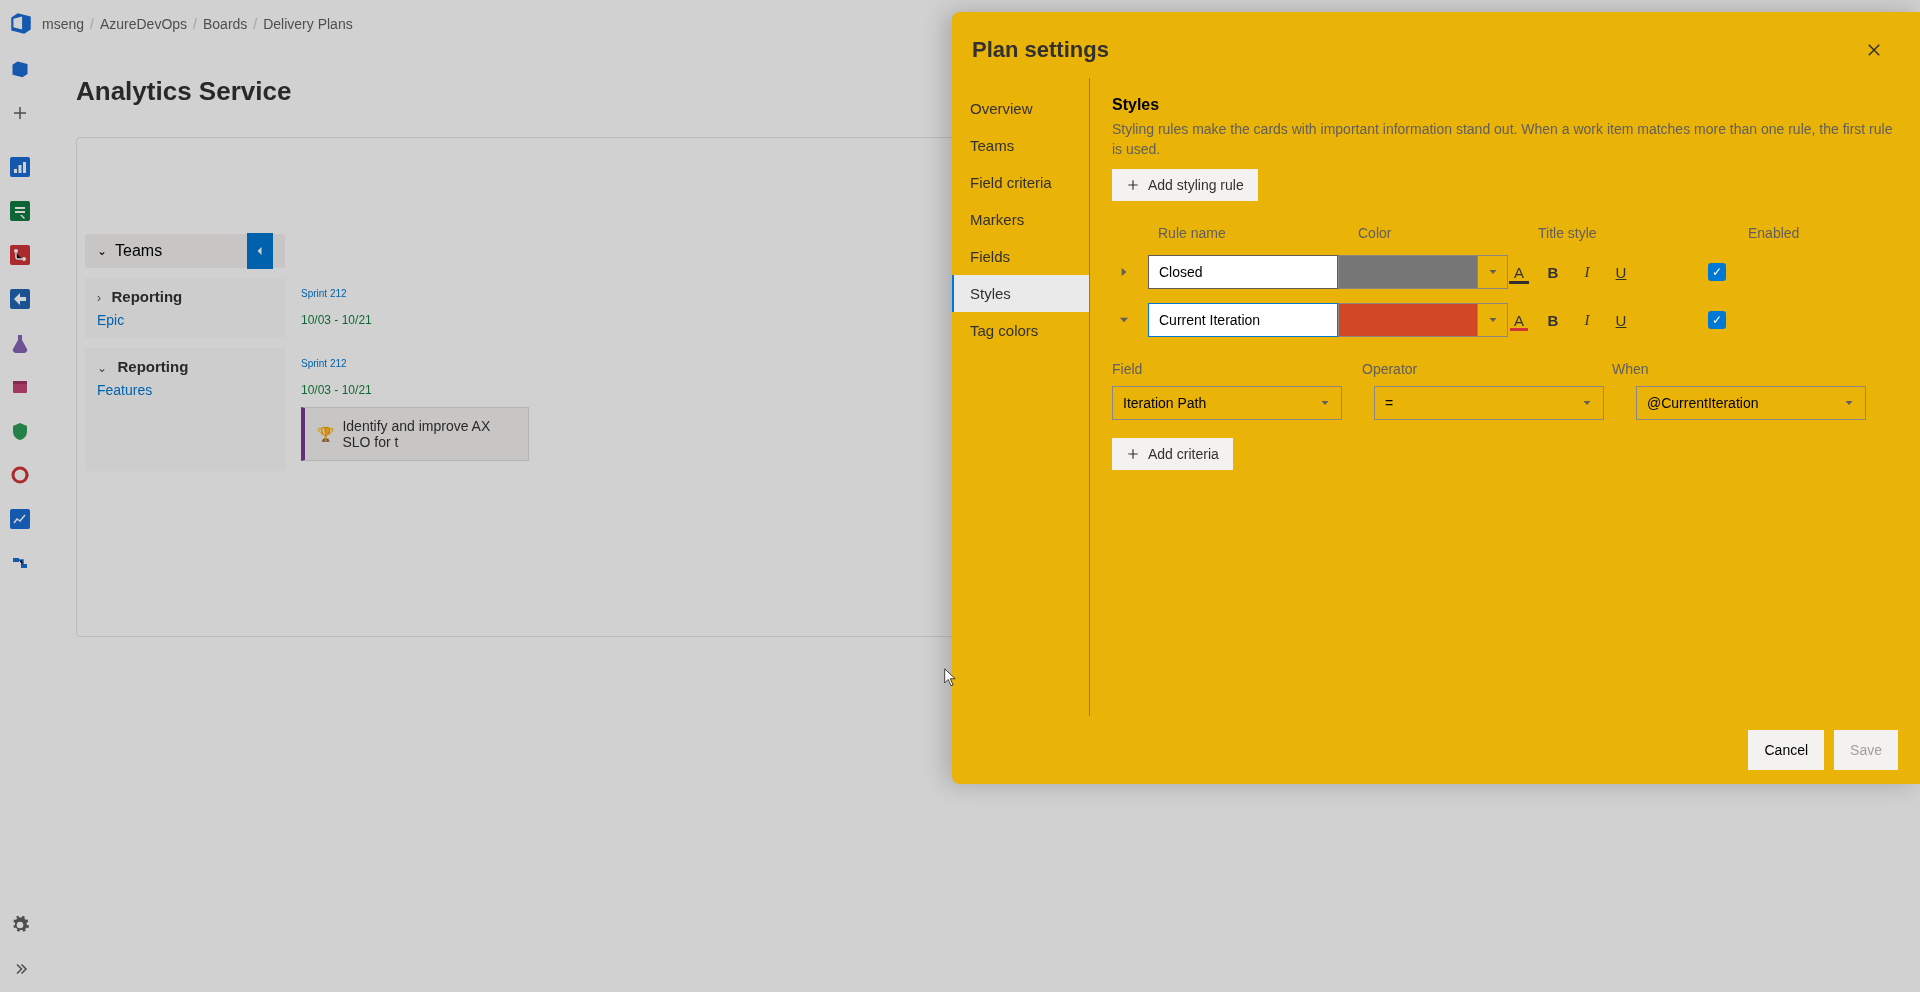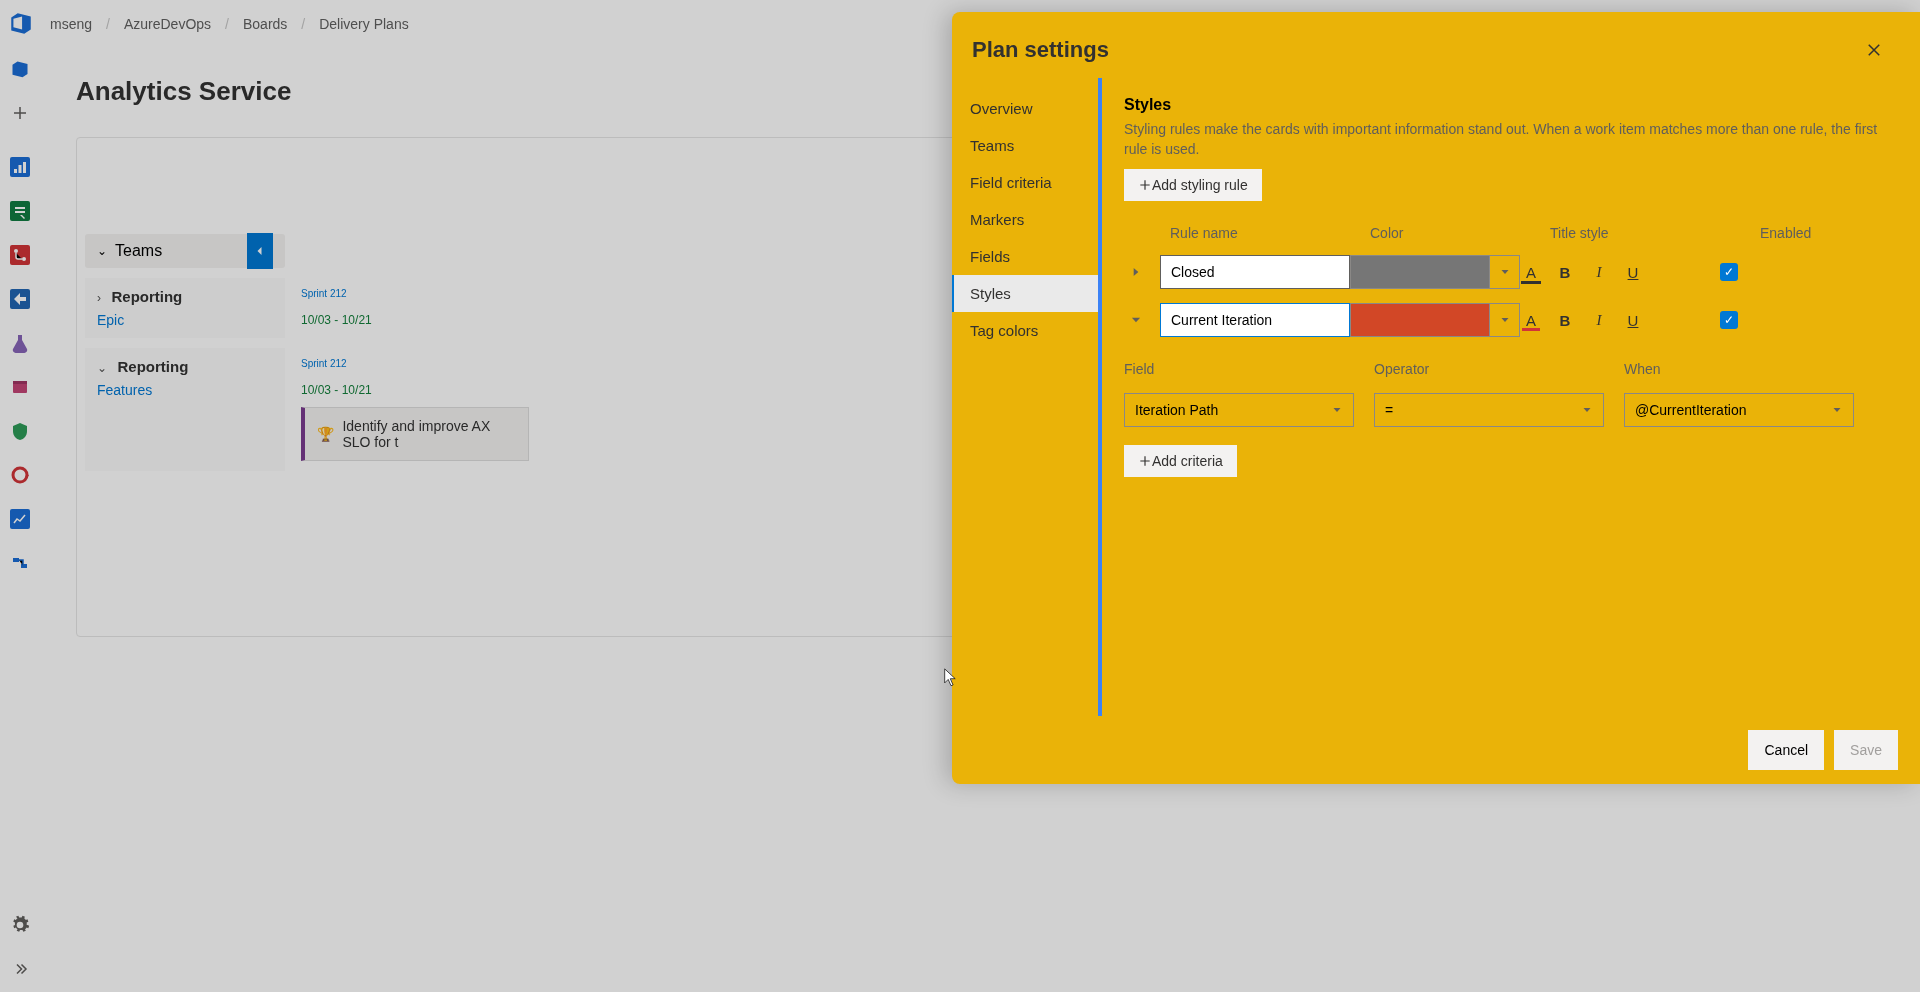--- a/index.html
+++ b/index.html
@@ -1,19 +1,19 @@
 <!DOCTYPE html>
 <html><head>
 <meta charset="utf-8">
 <style>
 * { margin:0; padding:0; box-sizing:border-box; font-family:"Segoe UI",Arial,sans-serif; }
 body { width:1920px; height:992px; background:#fff; overflow:hidden; position:relative; }
 
 
-.crumbbar { position:absolute; left:0; right:360px; top:0; height:48px; display:flex; align-items:center; padding-left:8px; gap:14px; }
+.crumbbar { position:absolute; left:0; right:360px; top:0; height:48px; display:flex; align-items:center; padding-left:8px; gap:6px; }
 .crumbbar .logo { width:28px; height:28px; color:#1a6dd6; }
 .crumbbar .bc { color:#616161; font-size:14px; }
 .crumbbar .sep { color:#c8c8c8; }
 .crumbbar a.bc { color:#616161; text-decoration:none; }
 
 
 .rail { position:absolute; left:0; top:48px; bottom:0; width:40px; background:#fff; display:flex; flex-direction:column; align-items:center; padding-top:8px; gap:18px; }
 .rail .rail-item { width:26px; height:26px; display:flex; align-items:center; justify-content:center; font-size:18px; }
 .rail .spacer { flex:1; }
 
@@ -38,44 +38,44 @@
 
 
 .dim { position:absolute; inset:0; background:rgba(0,0,0,0.18); }
 
 
 .panel { position:absolute; top:12px; right:0; width:968px; height:772px; background:#eab308; border-radius:8px 0 0 8px; box-shadow:-6px 0 24px rgba(0,0,0,.2); display:flex; flex-direction:column; }
 .panel-header { display:flex; align-items:center; justify-content:space-between; padding:20px 28px 10px 20px; }
 .panel-header h2 { font-size:22px; font-weight:600; color:#323130; }
 .close-btn { width:36px; height:36px; border:none; background:none; cursor:pointer; display:flex; align-items:center; justify-content:center; }
 .panel-body { flex:1; display:flex; overflow:hidden; }
-.panel-nav { width:150px; border-right:4px solid #3b82f6; padding-top:12px; }
+.panel-nav { width:138px; border-right:1px solid #3b82f6; padding-top:12px; }
 .panel-nav .nav-item { padding:10px 18px; font-size:15px; color:#323130; cursor:pointer; }
 .panel-nav .nav-item.active { background:#eaeaea; border-left:2px solid #0078d4; padding-left:16px; }
 .panel-content { flex:1; padding:18px 22px; overflow:auto; }
 .panel-content h3 { font-size:16px; font-weight:600; margin-bottom:6px; }
 .panel-content p.desc { color:#605e5c; font-size:14px; line-height:1.4; margin-bottom:10px; }
-.btn { display:inline-flex; align-items:center; padding:8px 14px; background:#f3f2f1; border:none; font-size:14px; color:#323130; cursor:pointer; }
+.btn { display:inline-flex; align-items:center; gap:8px; padding:8px 14px; background:#f3f2f1; border:none; font-size:14px; color:#323130; cursor:pointer; }
 .cols { display:grid; grid-template-columns:36px 190px 170px 200px 80px; gap:10px; align-items:center; margin-top:24px; font-size:14px; color:#605e5c; }
 .cols .hdr { font-weight:400; color:#605e5c; }
 .rule-row { display:grid; grid-template-columns:36px 190px 170px 200px 80px; align-items:center; margin-top:14px; }
 .rule-row .expander { width:24px; height:24px; display:flex; align-items:center; justify-content:center; cursor:pointer; color:#605e5c; }
 .textbox { width:100%; height:34px; border:1px solid #605e5c; padding:0 10px; font-size:14px; }
 .textbox.sel { border:1px solid #0078d4; }
 .color-picker { display:flex; width:170px; height:34px; border:1px solid #8a8886; }
 .color-swatch { flex:1; }
 .color-arrow { width:30px; display:flex; align-items:center; justify-content:center; border-left:1px solid #8a8886; }
 .titlestyle { display:flex; gap:12px; align-items:center; }
 .ts-btn { width:22px; height:22px; display:flex; align-items:center; justify-content:center; font-size:15px; color:#323130; cursor:pointer; }
 .ts-btn.under { text-decoration:underline; }
 .ts-btn.colorA { position:relative; }
 .ts-btn.colorA::after { content:""; position:absolute; left:2px; right:2px; bottom:0; height:3px; background:#d13438; }
 .chk { width:18px; height:18px; background:#0078d4; border-radius:3px; display:flex; align-items:center; justify-content:center; color:#fff; font-size:12px; cursor:pointer; }
 .criteria-hdr { display:grid; grid-template-columns:230px 230px 230px; gap:20px; margin-top:24px; color:#605e5c; font-size:14px; }
-.criteria-row { display:grid; grid-template-columns:230px 230px 230px; gap:20px; margin-top:16px; }
+.criteria-row { display:grid; grid-template-columns:230px 230px 230px; gap:32px; margin-top:9px; }
 .select { height:34px; border:1px solid #8a8886; width:100%; display:flex; align-items:center; justify-content:space-between; padding:0 10px; font-size:14px; cursor:pointer; }
 .panel-footer { display:flex; justify-content:flex-end; gap:10px; padding:14px 22px; border-top:0px solid #edebe9; }
 .footer-btn { padding:12px 16px; background:#f3f2f1; border:none; font-size:14px; cursor:pointer; }
 .footer-btn.save { color:#a19f9d; }
 .cursor { position:absolute; width:14px; height:20px; pointer-events:none; }
 
 svg { display:block; }
 </style>
 </head>
 <body>

